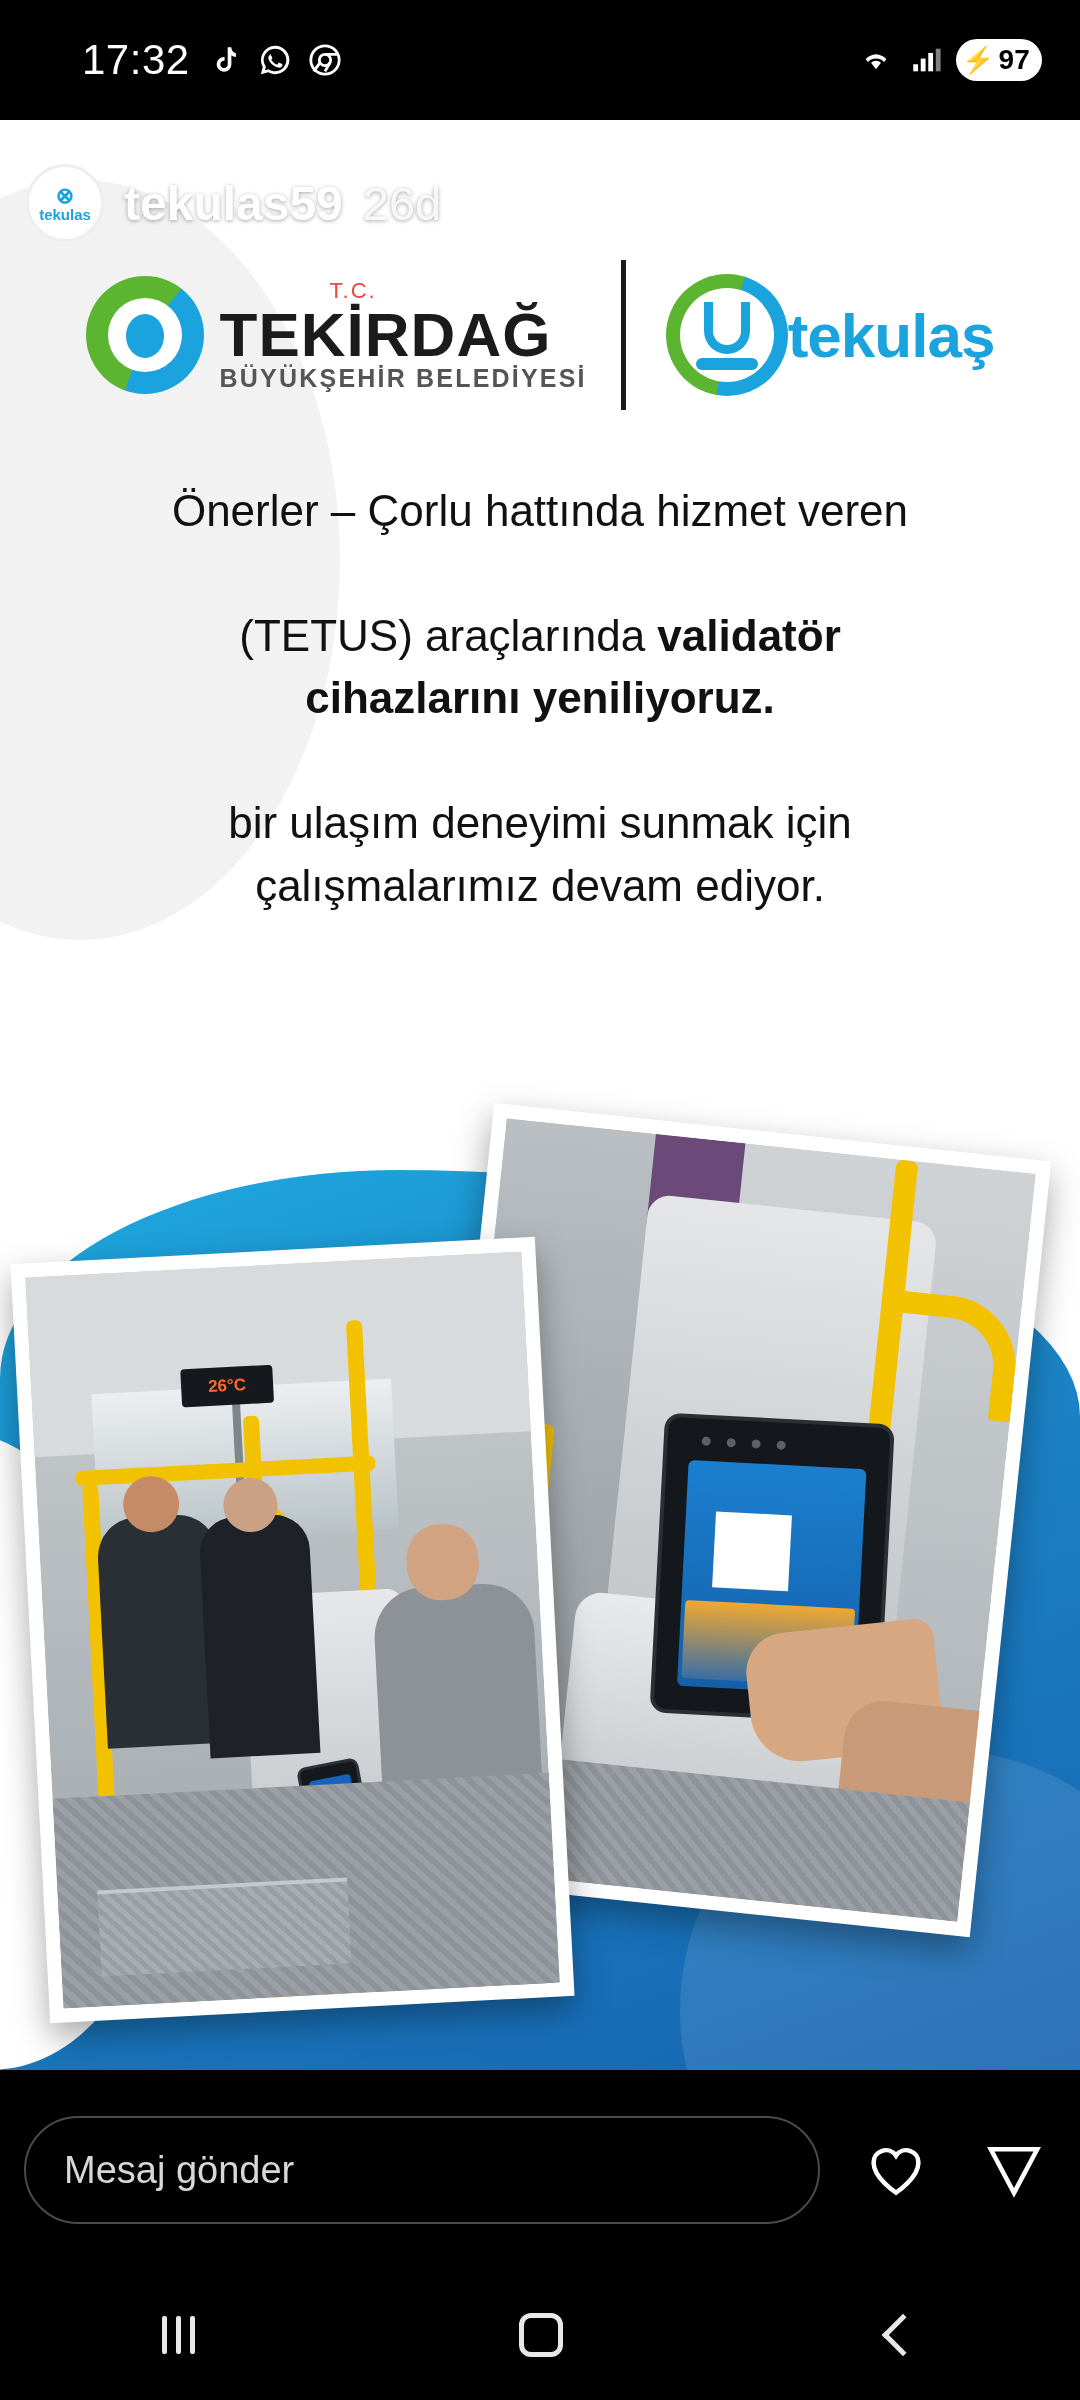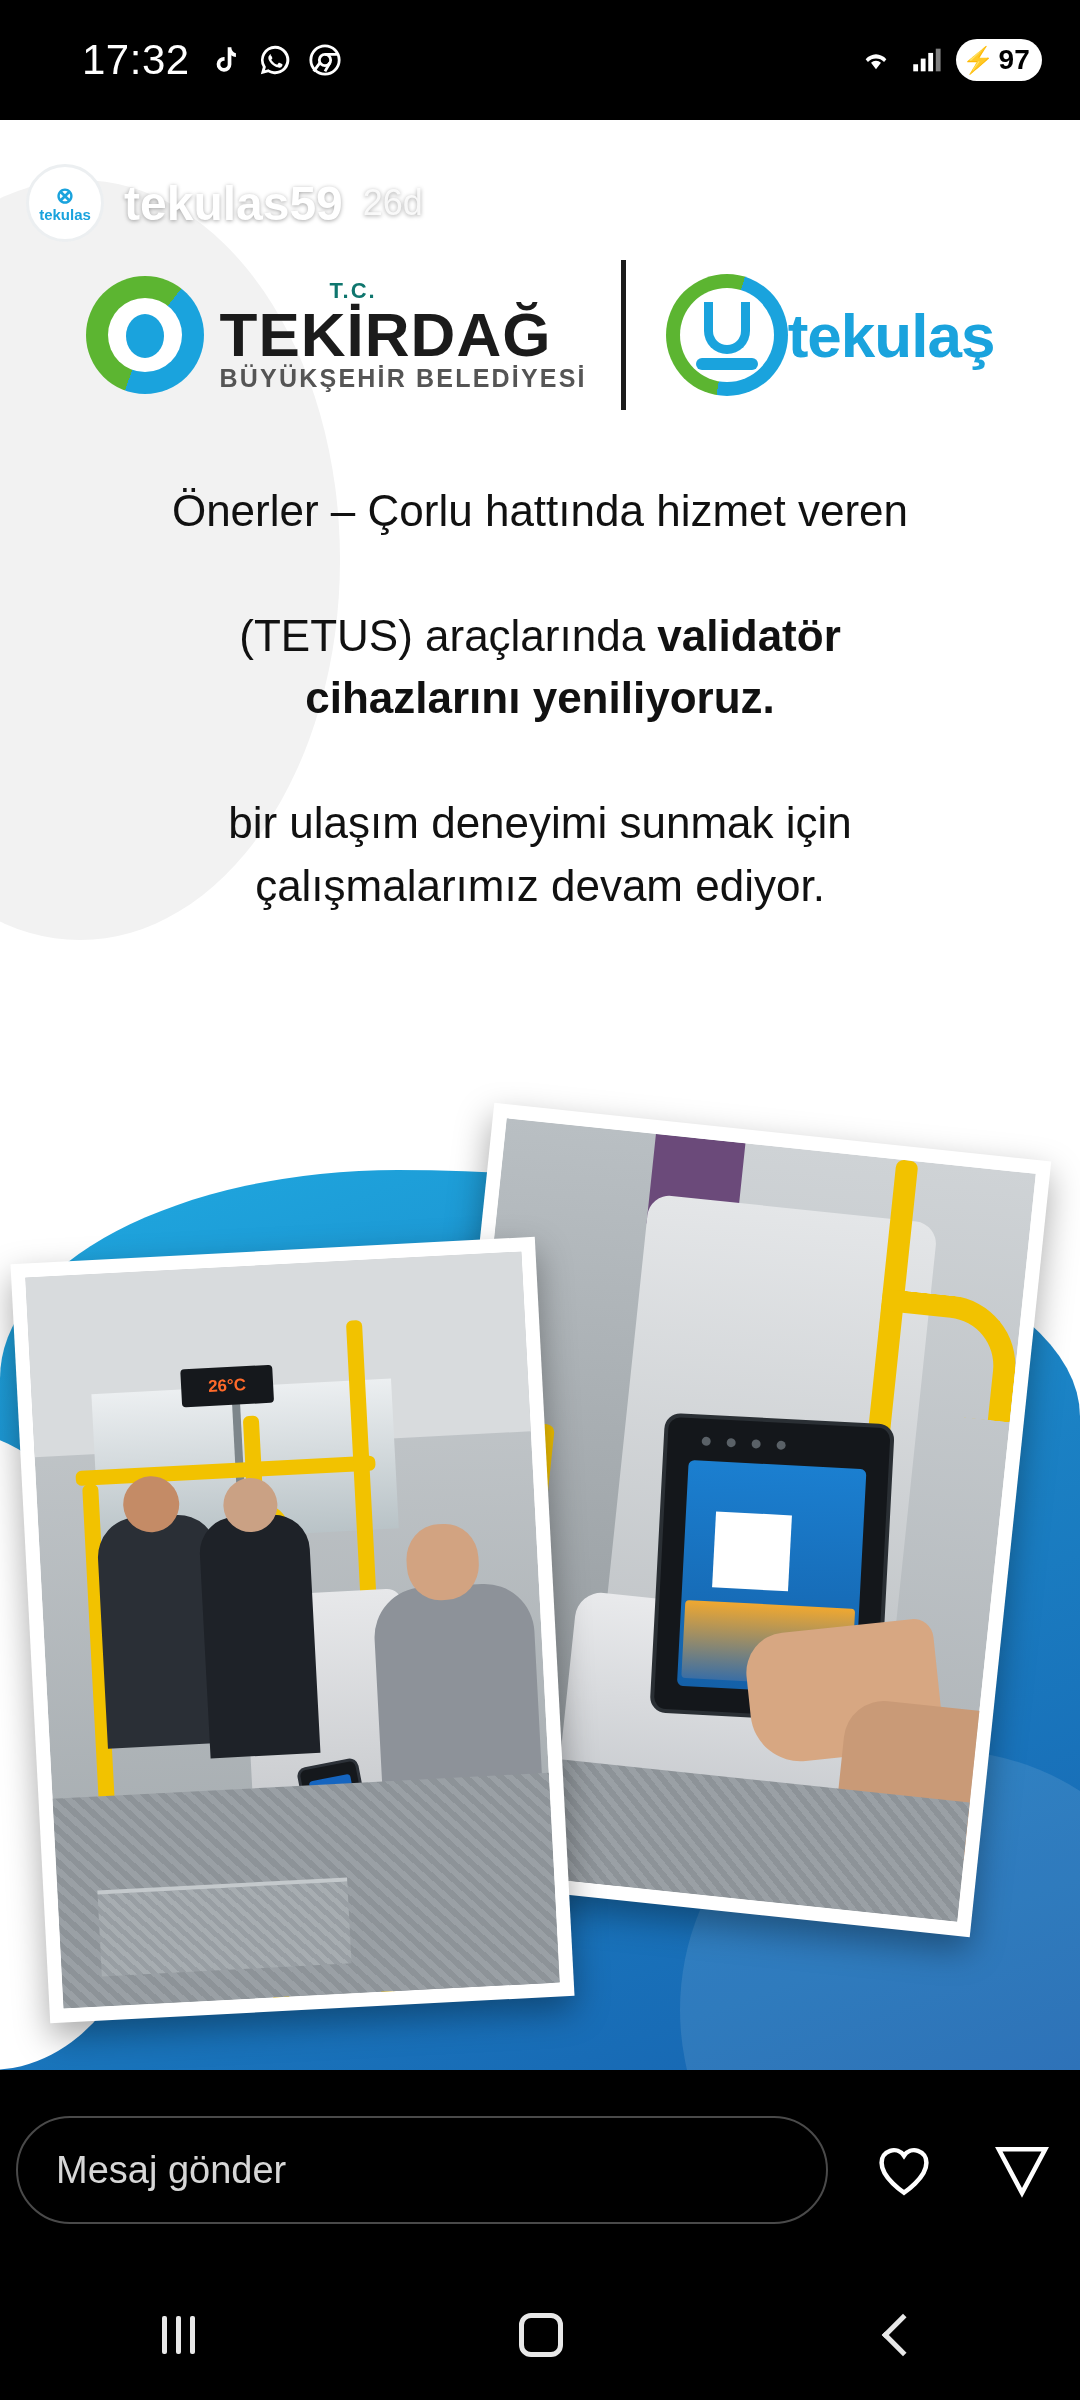--- a/index.html
+++ b/index.html
@@ -75,21 +75,21 @@
     display: flex; flex-direction: column; align-items: center; justify-content: center;
     line-height: 1;
   }
   .av-mark { font-size: 22px; color: #1aa3dd; font-weight: 700; }
   .av-word { font-size: 15px; color: #1aa3dd; font-weight: 700; }
   .uname {
     font-size: 48px; font-weight: 700; color: #fff;
     text-shadow: 0 1px 4px rgba(0,0,0,.35);
   }
   .uago {
-    font-size: 36px; color: rgba(255,255,255,.85);
+    font-size: 47px; color: rgba(255,255,255,.85);
     text-shadow: 0 1px 4px rgba(0,0,0,.35);
   }
   .kebab {
     margin-left: auto;
     display: flex; flex-direction: column; gap: 7px; align-items: center;
     padding: 8px 12px;
   }
   .kebab i { width: 8px; height: 8px; border-radius: 50%; background: #fff; display:block; }
 
   
@@ -126,21 +126,21 @@
   .tk-logo .hole {
     position: absolute; left: 22px; top: 22px; width: 74px; height: 74px;
     border-radius: 50%; background: #fff;
   }
   .tk-logo .dot {
     position: absolute; left: 40px; top: 38px; width: 38px; height: 44px;
     border-radius: 50% 50% 50% 50%;
     background: #1aa3dd;
   }
   .tk-text { line-height: 1; }
-  .tc { font-size: 22px; font-weight: 700; color: #0f766e; letter-spacing: 2px; margin-left: 110px; margin-bottom:2px;}
+  .tc { font-size: 22px; font-weight: 400; color: #ef4444; letter-spacing: 2px; margin-left: 110px; margin-bottom:2px;}
   .tk-name {
     font-size: 62px; font-weight: 700; color: #1b1b1b; letter-spacing: 1px;
   }
   .tk-sub {
     font-size: 25px; font-weight: 700; color: #555; letter-spacing: 2.2px;
   }
   .divider-v {
     width: 5px; height: 150px; background: #1b1b1b;
   }
   .brand-right {
@@ -332,21 +332,21 @@
     position:absolute; left:0; right:0; bottom:0; height:120px;
     background: repeating-linear-gradient(45deg,#9aa0a5 0 6px,#8d9398 6px 12px);
   }
   .busB .purple { position:absolute; left:150px; top:0; width:90px; height:90px; background:#6b4a7a; border-radius:0 0 20px 0; }
 
   
   .bottombar {
     position: absolute; left: 0; right: 0; bottom: 130px; height: 200px;
     background: #000;
     display: flex; align-items: center; gap: 34px;
-    padding: 0 16px;
+    padding: 0 24px;
   }
   .msgbox {
     flex: 1; height: 108px;
     border: 2px solid #4a4a4a; border-radius: 56px;
     display: flex; align-items: center;
     padding: 0 38px;
     color: #d7d7d7; font-size: 38px;
   }
   .icon-btn { width: 84px; height: 84px; display:flex; align-items:center; justify-content:center; }
 

